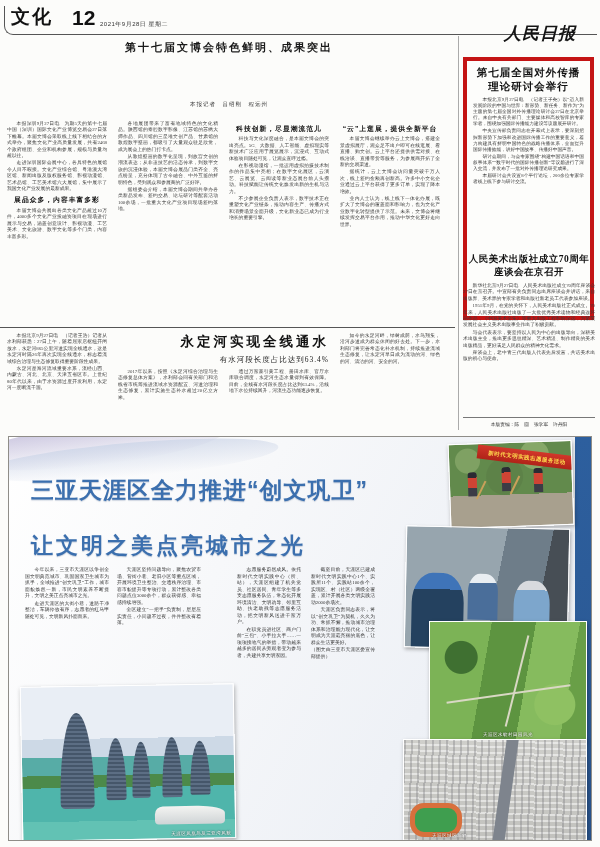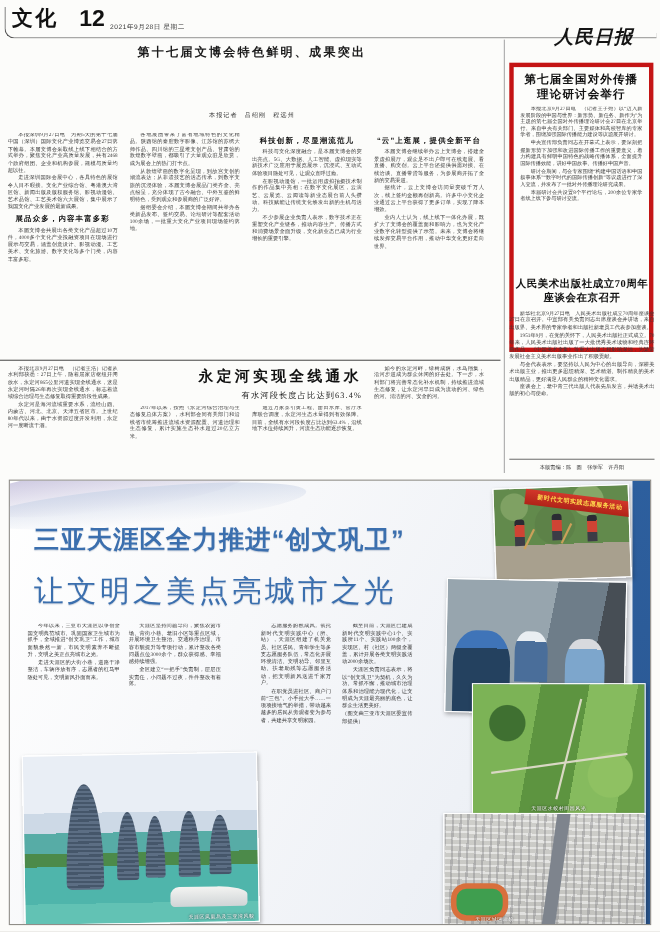--- a/index.html
+++ b/index.html
@@ -57,21 +57,21 @@
   
   #feature{left:8px;top:436px;width:584px;height:405px;border:1px solid #8f8d88;box-sizing:border-box;
            background:linear-gradient(118deg,#ffffff 0%,#f7f8fa 35%,#eef1f6 70%,#e7ebf2 100%);overflow:hidden;}
   .swoosh{position:absolute;border-radius:50%;}
   #swoosh1{left:-40px;top:-14px;width:260px;height:42px;background:linear-gradient(#b9b3d5,rgba(185,179,213,0));
            transform:rotate(-7deg);opacity:.75;}
   #swoosh2{left:-30px;top:6px;width:300px;height:34px;background:linear-gradient(#cdd6e8,rgba(205,214,232,0));
            transform:rotate(-5deg);opacity:.8;}
   #f-title1{position:absolute;left:22px;top:38px;font-size:23px;font-weight:900;color:#3b6fae;letter-spacing:1px;
             text-shadow:0 1px 1px rgba(40,70,120,.25);}
-  #f-title2{position:absolute;left:22px;top:82px;font-size:27px;font-weight:400;color:#3b6fae;letter-spacing:3px;
+  #f-title2{position:absolute;left:22px;top:94px;font-size:22px;font-weight:700;color:#3b6fae;letter-spacing:3px;
             text-shadow:0 1px 1px rgba(40,70,120,.25);}
   .fcol{position:absolute;font-family:"Liberation Serif",serif;font-size:4.8px;line-height:6.5px;
         text-align:justify;color:#333;overflow:hidden;}
   .fcol .para{text-indent:2em;margin:0 0 1px;}
   #f-col1{left:16px; top:130px;width:84px;height:116px;}
   #f-col2{left:108px;top:130px;width:84px;height:116px;}
   #f-col3{left:228px;top:130px;width:64px;height:268px;}
   #f-col4{left:302px;top:130px;width:64px;height:268px;}
   
   .photo{position:absolute;overflow:hidden;box-shadow:1px 2px 4px rgba(0,0,0,.3);border:1px solid #fff;}

